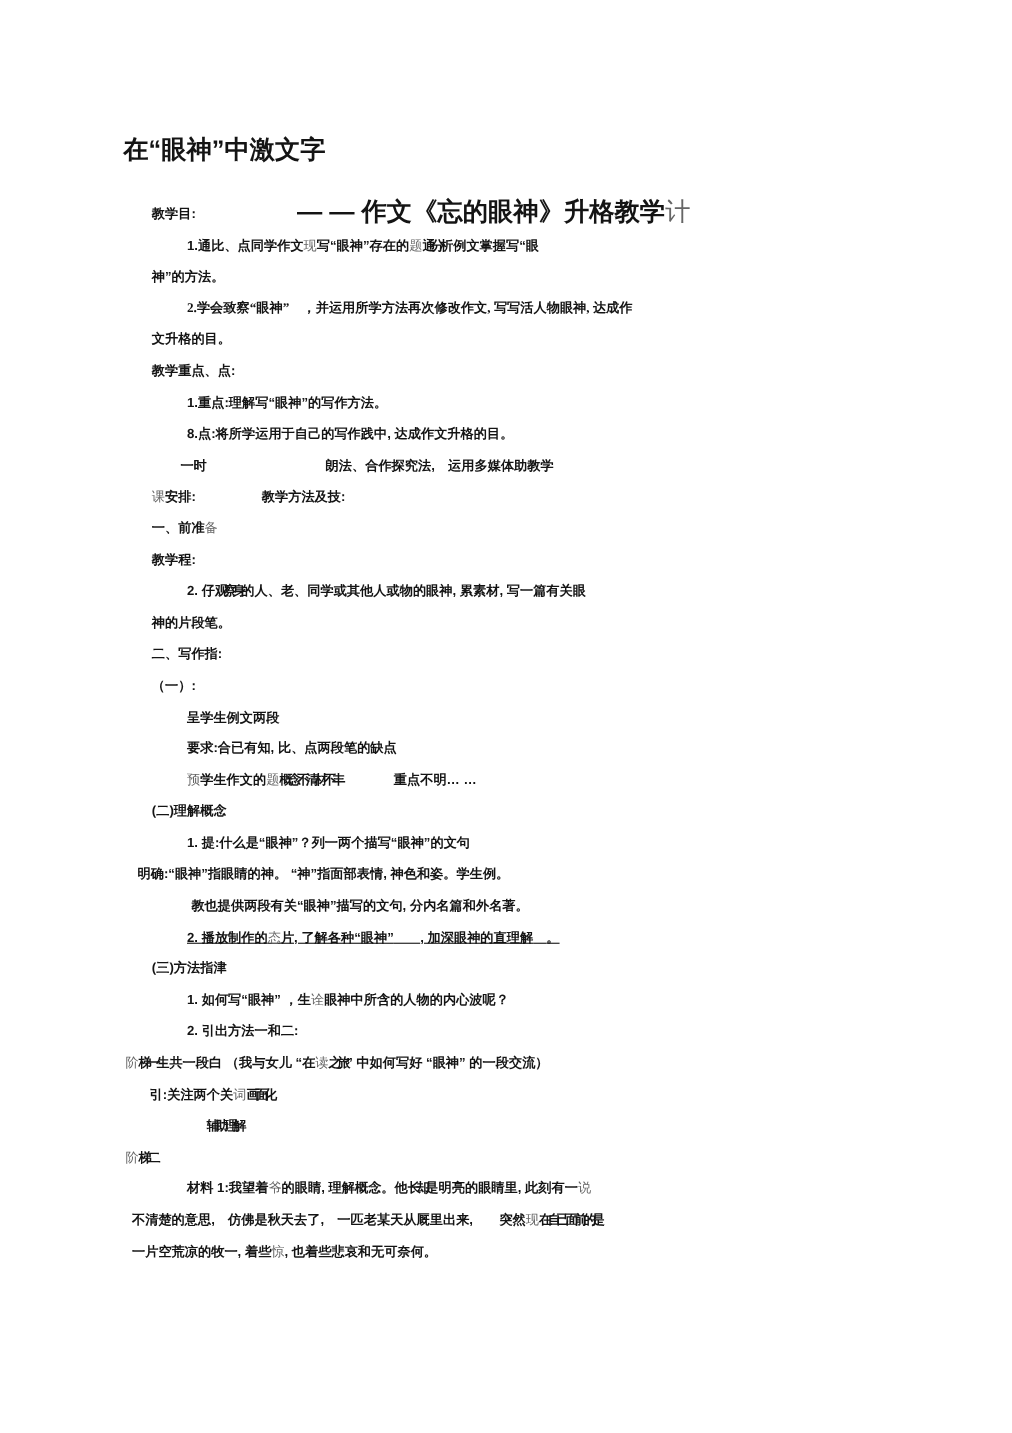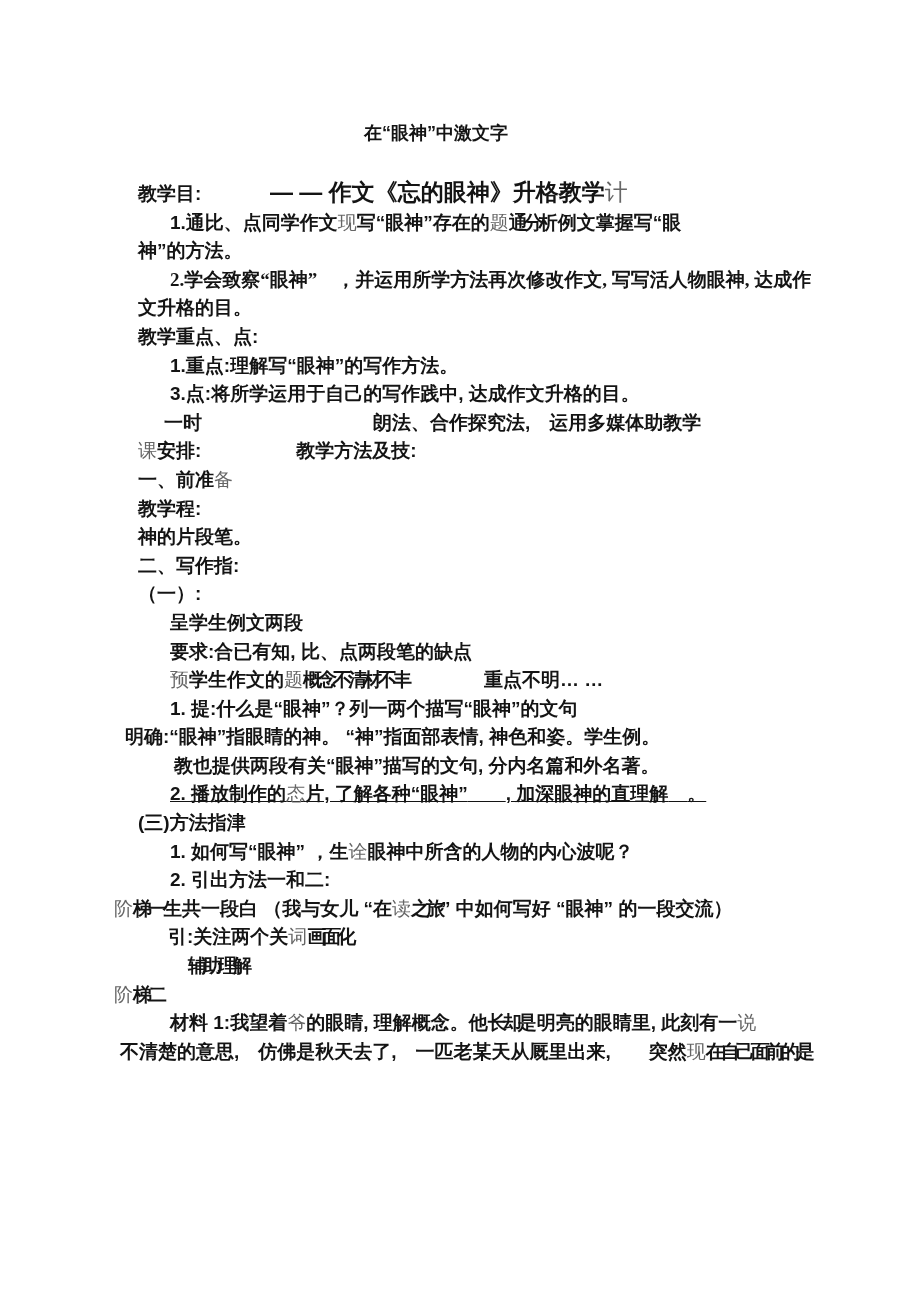--- a/index.html
+++ b/index.html
@@ -14,22 +14,21 @@
     background: #ffffff;
     overflow: hidden;
     font-family: "Liberation Sans", "DejaVu Sans", sans-serif;
     color: #141414;
   }
   .doc-title {
     position: absolute;
     top: 104px;
     left: 112px;
     width: 648px;
-    text-align: center;
-    font-size: 18px;
+    font-size: 23px;
     font-weight: bold;
     line-height: 34px;
     white-space: pre;
   }
   .doc-subtitle {
     position: absolute;
     top: 141px;
     left: 112px;
     width: 648px;
     text-align: center;
@@ -40,21 +39,21 @@
   }
   .doc-body {
     position: absolute;
     top: 180px;
     left: 112px;
     width: 740px;
   }
   .line {
     height: 28.6px;
     line-height: 28.6px;
-    font-size: 19px;
+    font-size: 12px;
     font-weight: bold;
     white-space: pre;
     color: #141414;
   }
   
   .lt {
     font-weight: normal;
     color: #666666;
   }
   
@@ -72,38 +71,41 @@
     <span>— — 作文《忘的眼神》升格教学</span><span class="lt">计</span>
   </div>
   <div class="doc-body">
       <div class="line" style="margin-left: 26px;"><span>教学目:</span></div>
       <div class="line" style="margin-left: 58px;"><span>1.通比、点同学作文</span><span class="lt">现</span><span>写“眼神”存在的</span><span class="lt">题</span><span class="sq">通分</span><span>析例文掌握写“眼</span></div>
       <div class="line" style="margin-left: 26px;"><span>神”的方法。</span></div>
       <div class="line" style="margin-left: 58px; font-family: Liberation Serif, serif;"><span>2.学会致察“眼神”　，并运用所学方法再次修改作文, 写写活人物眼神, 达成作</span></div>
       <div class="line" style="margin-left: 26px;"><span>文升格的目。</span></div>
       <div class="line" style="margin-left: 26px;"><span>教学重点、点:</span></div>
       <div class="line" style="margin-left: 58px;"><span>1.重点:理解写“眼神”的写作方法。</span></div>
-      <div class="line" style="margin-left: 58px;"><span>3.点:将所学运用于自己的写作践中, 达成作文升格的目。</span></div>
+      <div class="line" style="margin-left: 58px;"><span>8.点:将所学运用于自己的写作践中, 达成作文升格的目。</span></div>
       <div class="line" style="margin-left: 52px;"><span>一时</span><span>　　　　　　　　　</span><span>朗法、合作探究法,</span><span>　</span><span>运用多媒体助教学</span></div>
       <div class="line" style="margin-left: 26px;"><span class="lt">课</span><span>安排:</span><span>　　　　　</span><span>教学方法及技:</span></div>
       <div class="line" style="margin-left: 26px;"><span>一、前准</span><span class="lt">备</span></div>
       <div class="line" style="margin-left: 26px;"><span>教学程:</span></div>
+      <div class="line" style="margin-left: 58px;"><span>2. 仔</span><span class="sq">观察身</span><span>的人、老、同学或其他人或物的眼神, 累素材, 写一篇有关眼</span></div>
       <div class="line" style="margin-left: 26px;"><span>神的片段笔。</span></div>
       <div class="line" style="margin-left: 26px;"><span>二、写作指:</span></div>
       <div class="line" style="margin-left: 26px;"><span>（一）:</span></div>
       <div class="line" style="margin-left: 58px;"><span>呈学生例文两段</span></div>
       <div class="line" style="margin-left: 58px;"><span>要求:合已有知, 比、点两段笔的缺点</span></div>
       <div class="line" style="margin-left: 58px;"><span class="lt">预</span><span>学生作文的</span><span class="lt">题</span><span class="sq">概念不清材不丰</span><span>　　　　</span><span>重点不明… …</span></div>
+      <div class="line" style="margin-left: 26px;"><span>(二)理解概念</span></div>
       <div class="line" style="margin-left: 58px;"><span>1. 提:什么是“眼神”？列一两个描写“眼神”的文句</span></div>
       <div class="line" style="margin-left: 13px;"><span>明确:“眼神”指眼睛的神。 “神”指面部表情, 神色和姿。学生例。</span></div>
       <div class="line" style="margin-left: 62px;"><span>教也提供两段有关“眼神”描写的文句, 分内名篇和外名著。</span></div>
       <div class="line" style="margin-left: 58px; text-decoration: underline;"><span>2. 播放制作的</span><span class="lt">态</span><span>片, 了解各种“眼神”</span><span>　　</span><span>, 加深眼神的直理解</span><span>　</span><span>。</span></div>
       <div class="line" style="margin-left: 26px;"><span>(三)方法指津</span></div>
       <div class="line" style="margin-left: 58px;"><span>1. 如何写“眼神” ，生</span><span class="lt">诠</span><span>眼神中所含的人物的内心波呢？</span></div>
       <div class="line" style="margin-left: 58px;"><span>2. 引出方法一和二:</span></div>
       <div class="line" style="margin-left: 2px;"><span class="lt">阶</span><span class="sq">梯一</span><span>生共一段白 （我与女儿 “在</span><span class="lt">读</span><span class="sq">之旅</span><span>” 中如何写好 “眼神” 的一段交流）</span></div>
-      <div class="line" style="margin-left: 56px;"><span>引:关注两个关</span><span class="lt">词</span><span class="sq">画面</span><span>化</span></div>
+      <div class="line" style="margin-left: 24px;"><span>引:关注两个关</span><span class="lt">词</span><span class="sq">画面</span><span>化</span></div>
       <div class="line" style="margin-left: 76px;"><span class="sq">辅助理解</span></div>
       <div class="line" style="margin-left: 2px;"><span class="lt">阶</span><span class="sq">梯二</span></div>
       <div class="line" style="margin-left: 58px;"><span>材料 1:我望着</span><span class="lt">爷</span><span>的眼睛, 理解概念。他</span><span class="sq">长却</span><span>是明亮的眼睛里, 此刻有一</span><span class="lt">说</span></div>
       <div class="line" style="margin-left: 8px;"><span>不清楚的意思,　仿佛是秋天去了,　一匹老某天从厩里出来,　　突然</span><span class="lt">现</span><span class="sq">在自己面前的是</span></div>
+      <div class="line" style="margin-left: 8px;"><span>一片空荒凉的牧一, 着些</span><span class="lt">惊</span><span>, 也着些悲哀和无可奈何。</span></div>
     </div>
 </div>
 
 </body></html>

